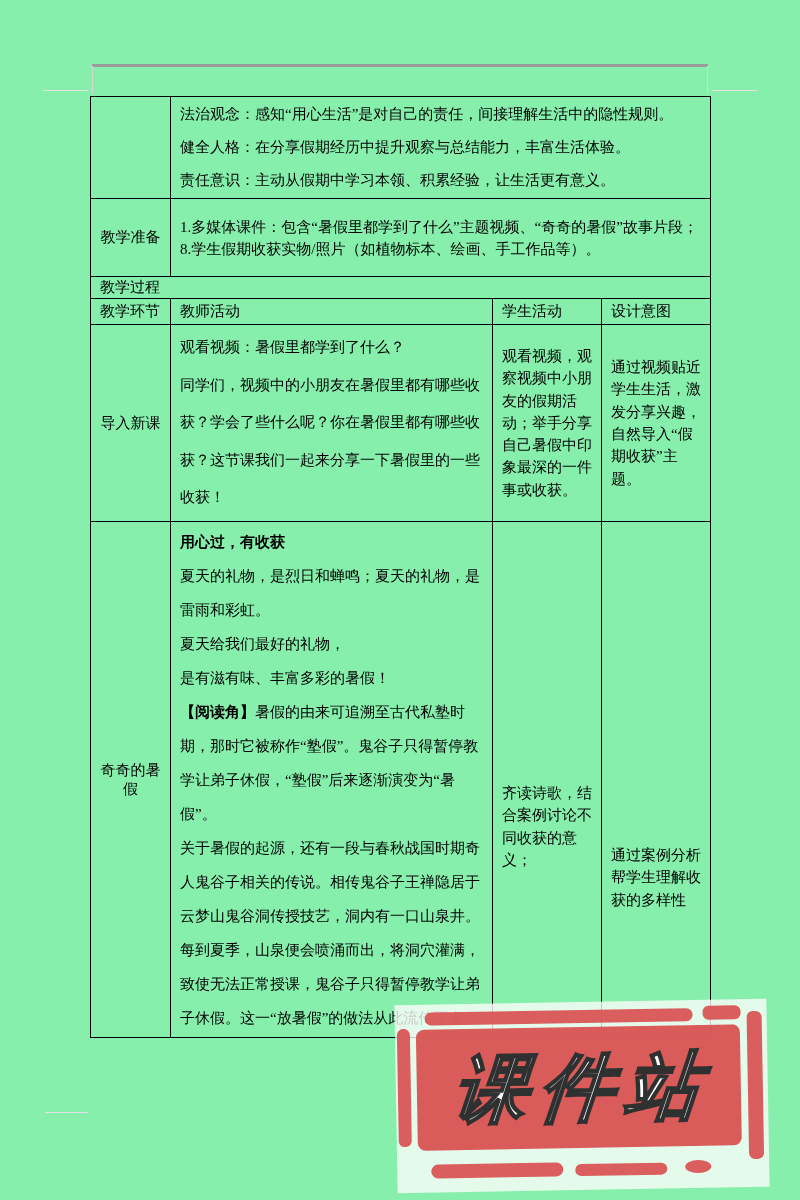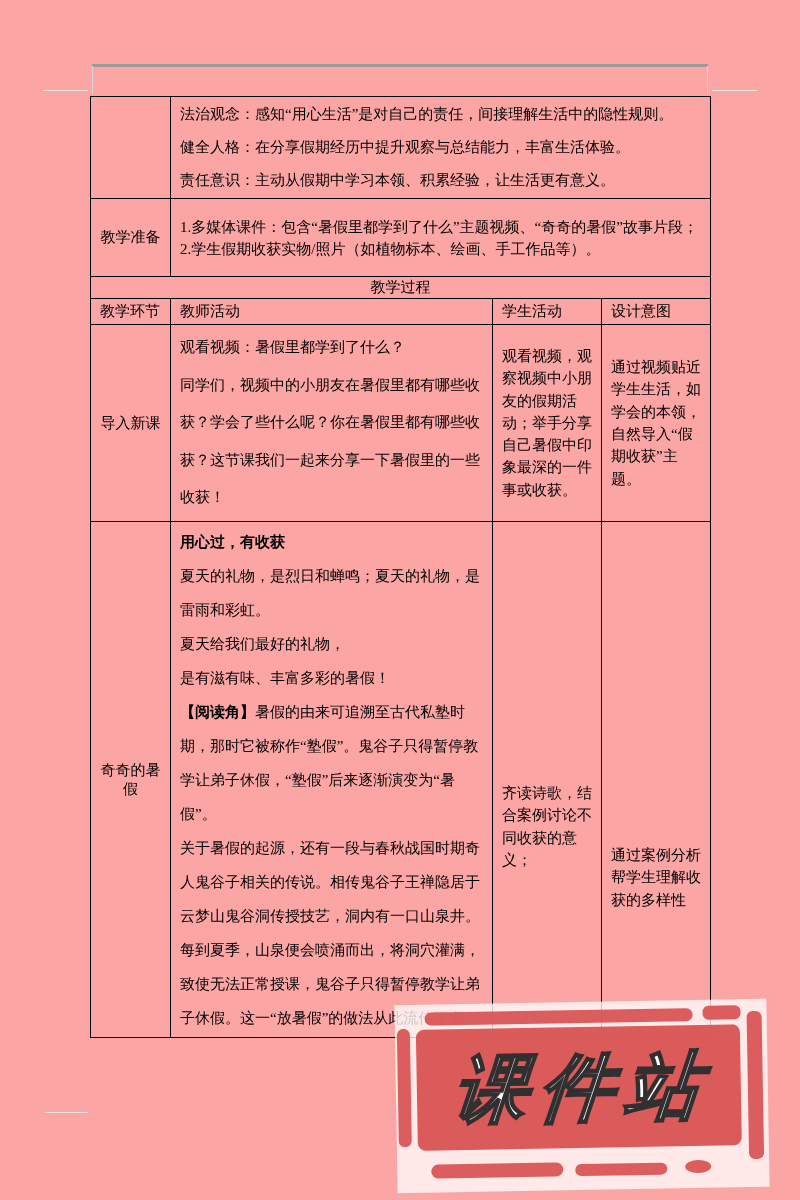--- a/index.html
+++ b/index.html
@@ -3,21 +3,21 @@
 <meta charset="utf-8">
 <style>
   * { margin: 0; padding: 0; box-sizing: border-box; }
   html, body {
     width: 800px; height: 1200px;
     background: #ffffff;
     font-family: "Liberation Serif", "DejaVu Serif", serif;
     color: #000;
     overflow: hidden;
   }
-  .canvas { position: relative; width: 800px; height: 1200px; background: #fca5a5; }
+  .canvas { position: relative; width: 800px; height: 1200px; background: #86efac; }
 
   
   .page-top-line { position: absolute; left: 92px; top: 64px; width: 616px; height: 3px; background: #9b9b9b; }
   .page-tick { position: absolute; width: 1px; height: 28px; top: 66px; background: #d6d6d6; }
   .tick-left { left: 92px; }
   .tick-right { left: 707px; }
   .margin-mark { position: absolute; height: 1px; background: #e4e4e4; top: 90px; width: 45px; }
   .mark-tl { left: 43px; }
   .mark-tr { left: 712px; }
   .mark-bl { position: absolute; left: 45px; top: 1112px; width: 43px; height: 1px; background: #e4e4e4; }
@@ -41,21 +41,21 @@
   tr.r-focus       { height: 32px;  }
   tr.r-difficulty  { height: 32px;  }
   tr.r-prep        { height: 78px;  }
   tr.r-process     { height: 22px;  }
   tr.r-headers     { height: 26px;  }
   tr.r-intro       { height: 197px; }
   tr.r-teach       { height: 516px; }
 
   .objectives-cell { line-height: 33px; vertical-align: middle; }
   .prep-cell { line-height: 22px; vertical-align: middle; }
-  .process-cell { text-align: center; vertical-align: middle; font-size: 15px; }
+  .process-cell { vertical-align: middle; font-size: 15px; }
   .header-cell { text-align: left; vertical-align: middle; font-size: 15px; }
 
   .intro-teacher { vertical-align: top; line-height: 37.5px; padding-top: 1px; }
   .intro-student { vertical-align: middle; line-height: 22.3px; }
   .intro-intent  { vertical-align: middle; line-height: 22.3px; }
 
   .teach-teacher { vertical-align: top; line-height: 34px; padding-top: 3px; }
   .teach-student { vertical-align: top; line-height: 22.3px; }
   .teach-student .pad { padding-top: 94px; }
   .teach-intent  { vertical-align: top; line-height: 22.3px; }
@@ -121,21 +121,21 @@
         <p>责任意识：主动从假期中学习本领、积累经验，让生活更有意义。</p>
       </td>
     </tr>
 
 
 
     <tr class="r-prep">
       <td class="stage-label">教学准备</td>
       <td class="prep-cell" colspan="3">
         <p>1.多媒体课件：包含“暑假里都学到了什么”主题视频、“奇奇的暑假”故事片段；</p>
-        <p>2.学生假期收获实物/照片（如植物标本、绘画、手工作品等）。</p>
+        <p>8.学生假期收获实物/照片（如植物标本、绘画、手工作品等）。</p>
       </td>
     </tr>
 
     <tr class="r-process">
       <td class="process-cell" colspan="4">教学过程</td>
     </tr>
 
     <tr class="r-headers">
       <td class="header-cell">教学环节</td>
       <td class="header-cell">教师活动</td>
@@ -143,21 +143,21 @@
       <td class="header-cell">设计意图</td>
     </tr>
 
     <tr class="r-intro">
       <td class="stage-label">导入新课</td>
       <td class="intro-teacher">
         <p>观看视频：暑假里都学到了什么？</p>
         <p>同学们，视频中的小朋友在暑假里都有哪些收获？学会了些什么呢？你在暑假里都有哪些收获？这节课我们一起来分享一下暑假里的一些收获！</p>
       </td>
       <td class="intro-student">观看视频，观察视频中小朋友的假期活动；举手分享自己暑假中印象最深的一件事或收获。</td>
-      <td class="intro-intent">通过视频贴近学生生活，如学会的本领，自然导入“假期收获”主题。</td>
+      <td class="intro-intent">通过视频贴近学生生活，激发分享兴趣，自然导入“假期收获”主题。</td>
     </tr>
 
     <tr class="r-teach">
       <td class="stage-label">奇奇的暑假</td>
       <td class="teach-teacher">
         <p class="bold">用心过，有收获</p>
         <p>夏天的礼物，是烈日和蝉鸣；夏天的礼物，是雷雨和彩虹。</p>
         <p>夏天给我们最好的礼物，</p>
         <p>是有滋有味、丰富多彩的暑假！</p>
         <p><span class="bold">【阅读角】</span><span>暑假的由来可追溯至古代私塾时期，那时它被称作“塾假”。鬼谷子只得暂停教学让弟子休假，“塾假”后来逐渐演变为“暑假”。</span></p>

